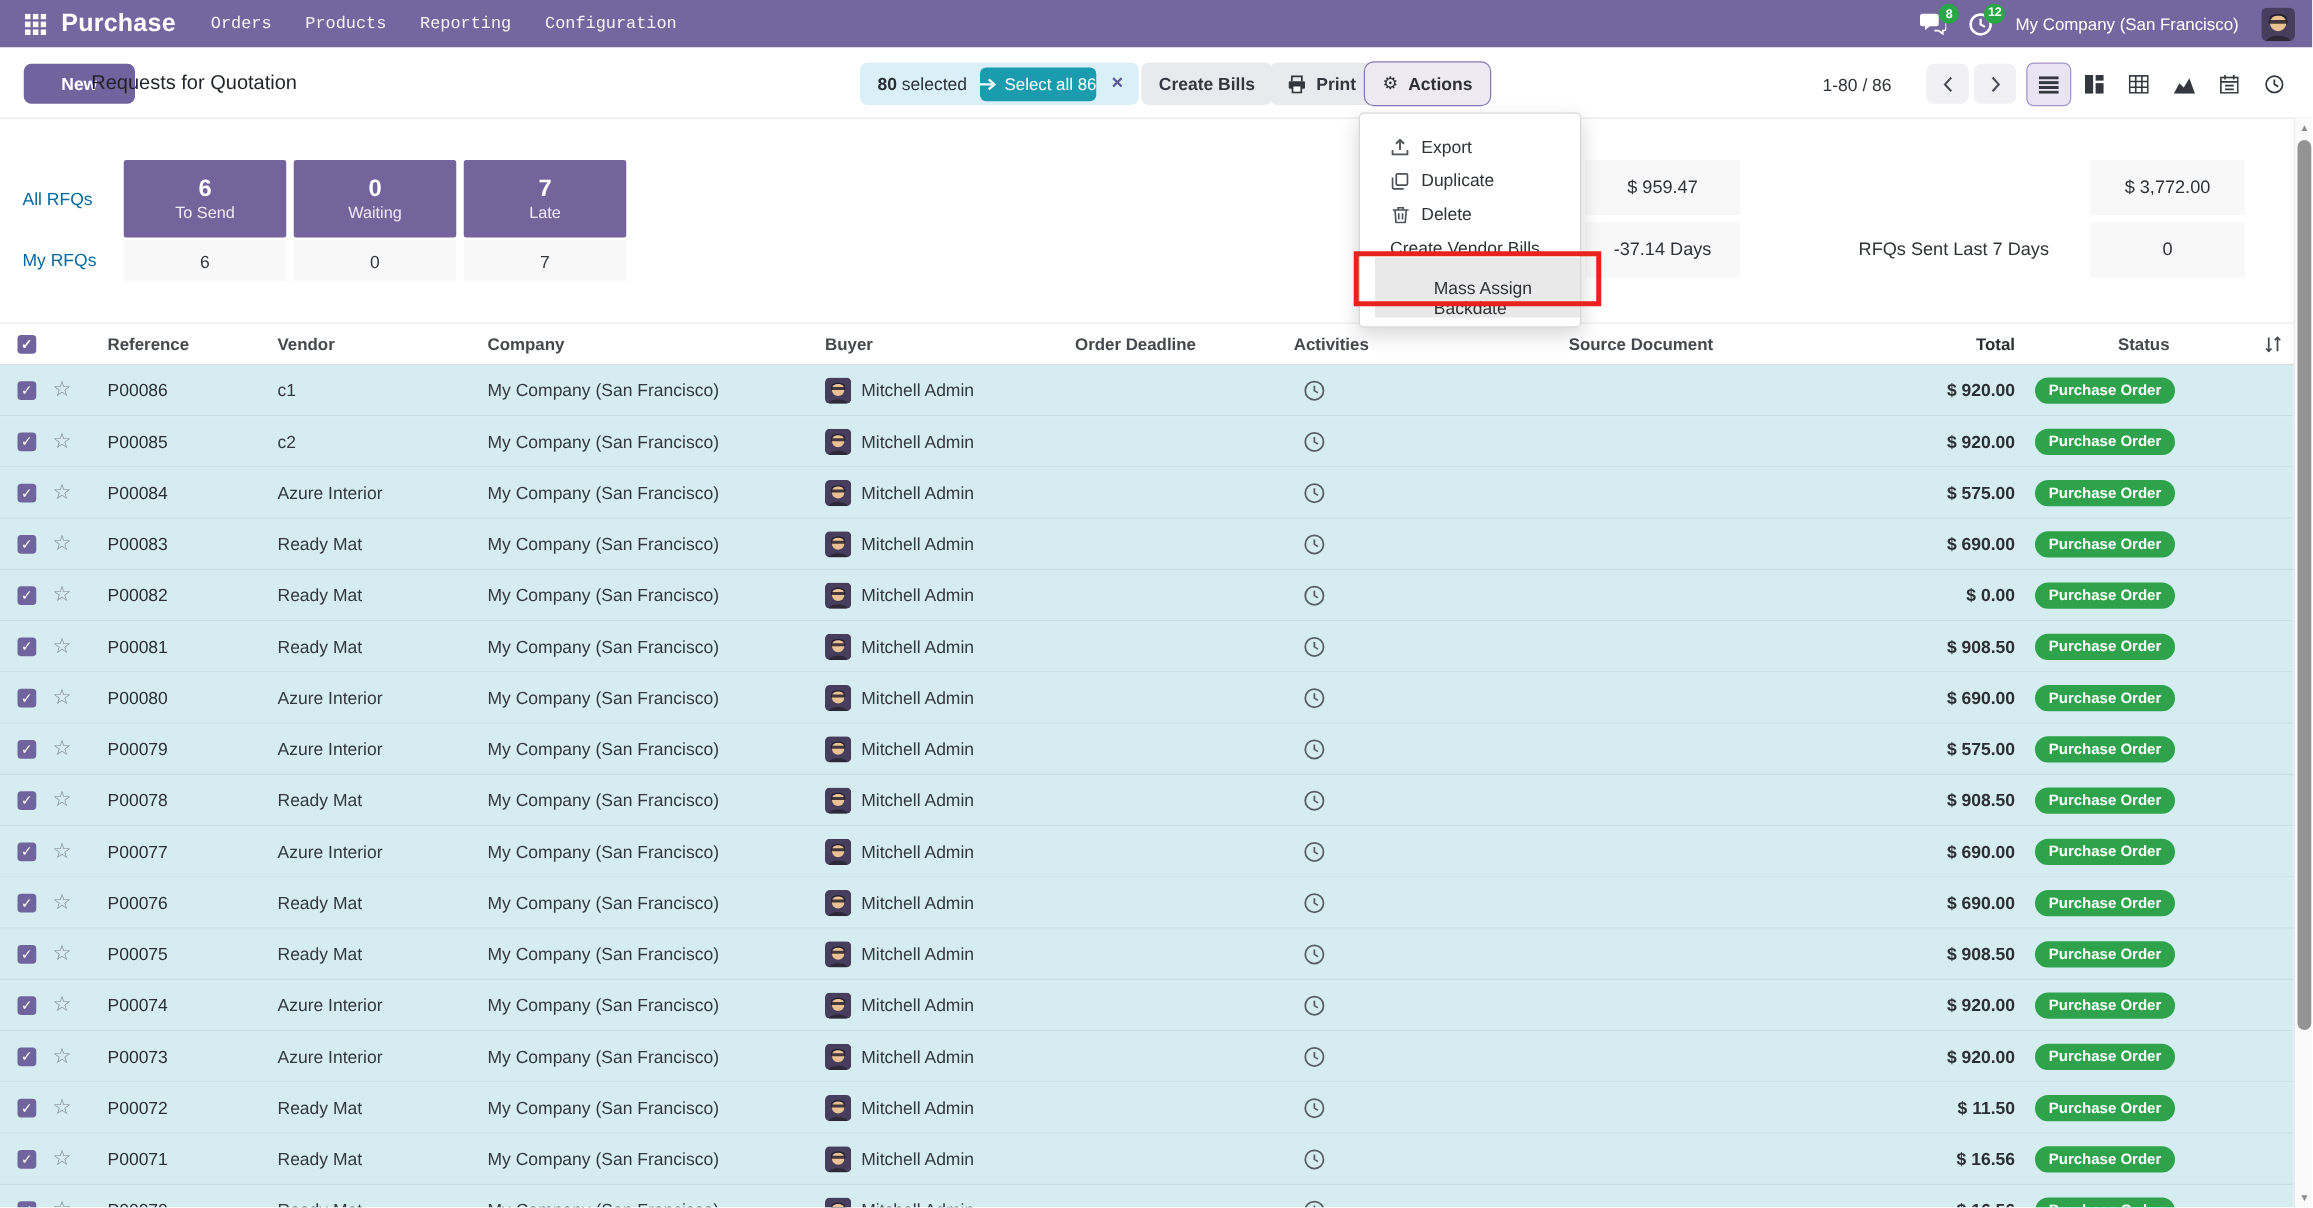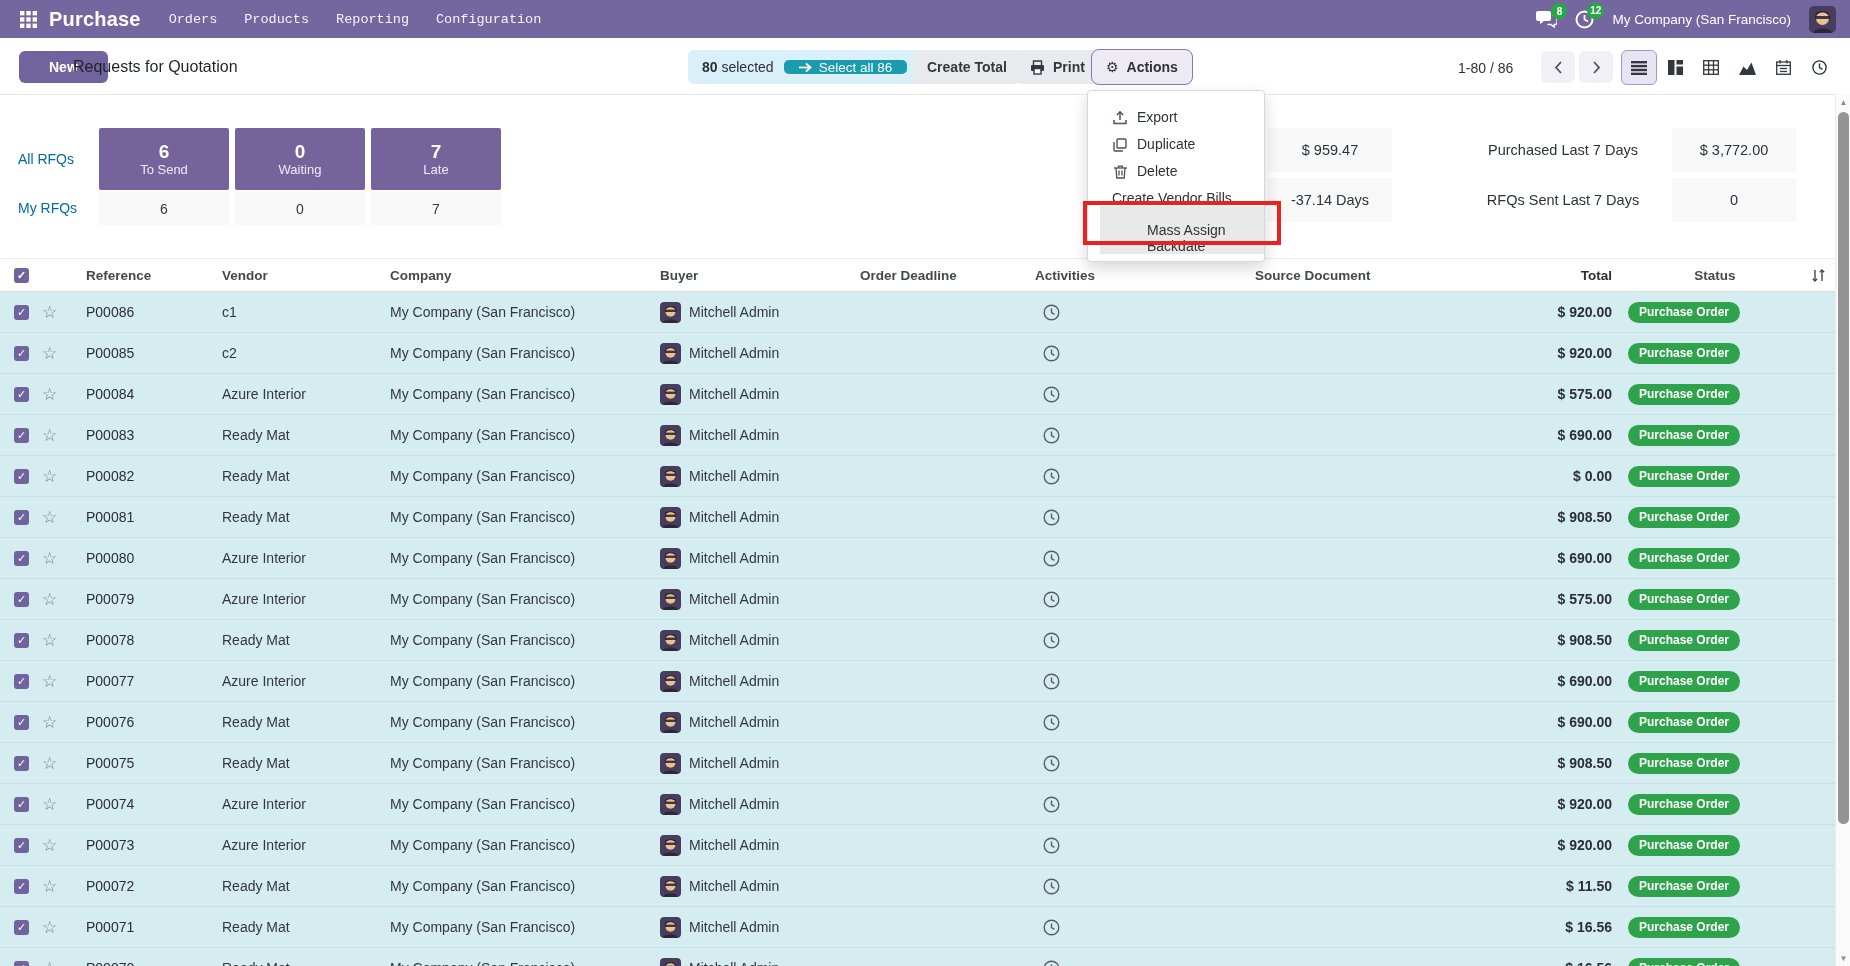--- a/index.html
+++ b/index.html
@@ -28,22 +28,22 @@
   
   .controlbar{position:absolute; left:0; top:38px; width:1850px; height:57px; background:#fff;
               border-bottom:1px solid #e7e7e7;}
   .btn-new{position:absolute; left:19px; top:13px; height:32px; padding:0 30px; background:var(--c-primary);
            color:#fff; border:none; border-radius:6px; font-size:14px; font-weight:600; cursor:pointer;
            font-family:inherit;}
   .view-title{position:absolute; left:73px; top:20px; font-size:16px; font-weight:500; color:#1f2329;}
   .sel-banner{position:absolute; left:688px; top:12px; height:34px; background:#d9f0f8; border-radius:6px;
               display:flex; align-items:center; padding:0 10px 0 14px; gap:10px; font-size:14px; color:#2b3035;}
   .sel-count{font-weight:700;}
-  .btn-selectall{height:14px; border:none; border-radius:5px; background:var(--c-teal); color:#fff;
-                 font-size:13.5px; padding:0 15px; display:flex; align-items:center; gap:7px; cursor:pointer;
+  .btn-selectall{height:27px; border:none; border-radius:5px; background:var(--c-teal); color:#fff;
+                 font-size:13.5px; padding:0 0; display:flex; align-items:center; gap:7px; cursor:pointer;
                  font-family:inherit;}
   .sel-close{color:#5b5893; font-weight:700; font-size:16px; cursor:pointer; padding:0 2px;}
   .btn-gray{position:absolute; top:12px; height:34px; background:#e9eaee; border:none; border-radius:6px;
             color:#33383e; font-size:14px; font-weight:600; padding:0 14px; display:flex; align-items:center;
             gap:8px; cursor:pointer; font-family:inherit;}
   .btn-actions{position:absolute; top:11px; height:36px; background:#edeaf4; border:1px solid #8678b2;
             border-radius:8px; color:#2e3237; font-size:14px; font-weight:600; padding:0 14px;
             display:flex; align-items:center; gap:8px; cursor:pointer; font-family:inherit;}
   .gear-glyph{font-family:"DejaVu Sans",sans-serif; font-size:14px; line-height:1;}
   .pager{position:absolute; left:1458px; top:22px; font-size:14px; color:#2e3237;}
@@ -176,21 +176,21 @@
         <svg width="13" height="11" viewBox="0 0 13 11" fill="none" stroke="#fff" stroke-width="1.8">
           <line x1="0" y1="5.5" x2="10" y2="5.5"></line>
             <polyline points="7,1.5 11.5,5.5 7,9.5"></polyline>
         </svg>
         <span>Select all 86</span>
       </button>
       <span class="sel-close">×</span>
     </div>
 
     <button class="btn-gray" style="left:913px;">
-      <span>Create Total</span>
+      <span>Create Bills</span>
     </button>
     <button class="btn-gray" style="left:1016px;">
       <svg width="15" height="15" viewBox="0 0 15 15" fill="none" stroke="#33383e" stroke-width="1.4">
         <path d="M3.5 5V1h8v4"></path>
           <rect x="1" y="5" width="13" height="6" rx="1" fill="#33383e" stroke="none"></rect>
         <rect x="4" y="8.5" width="7" height="5.5" fill="#fff" stroke="#33383e"></rect>
       </svg>
       <span>Print</span>
     </button>
     <button class="btn-actions" style="left:1091px;">
@@ -272,21 +272,20 @@
   </div>
   <div class="kpi-box" style="left:371px; top:128px;">
     <div class="kpi-num">7</div>
     <div class="kpi-cap">Late</div>
   </div>
   <div class="kpi-my" style="left:99px; top:192px;">6</div>
   <div class="kpi-my" style="left:235px; top:192px;">0</div>
   <div class="kpi-my" style="left:371px; top:192px;">7</div>
 
   <div class="stat-box" style="left:1268px; top:128px;">$ 959.47</div>
-  <div class="stat-label" style="left:1443px; top:128px;">Purchased Last 7 Days</div>
   <div class="stat-box" style="left:1672px; top:128px; width:124px;">$ 3,772.00</div>
   <div class="stat-box" style="left:1268px; top:178px;">-37.14 Days</div>
   <div class="stat-label" style="left:1443px; top:178px;">RFQs Sent Last 7 Days</div>
   <div class="stat-box" style="left:1672px; top:178px; width:124px;">0</div>
 
   <div class="listview">
     <div class="cols lv-header">
       <span class="chk">✓</span>
       <span></span>
       <span class="cell-pad">Reference</span>

